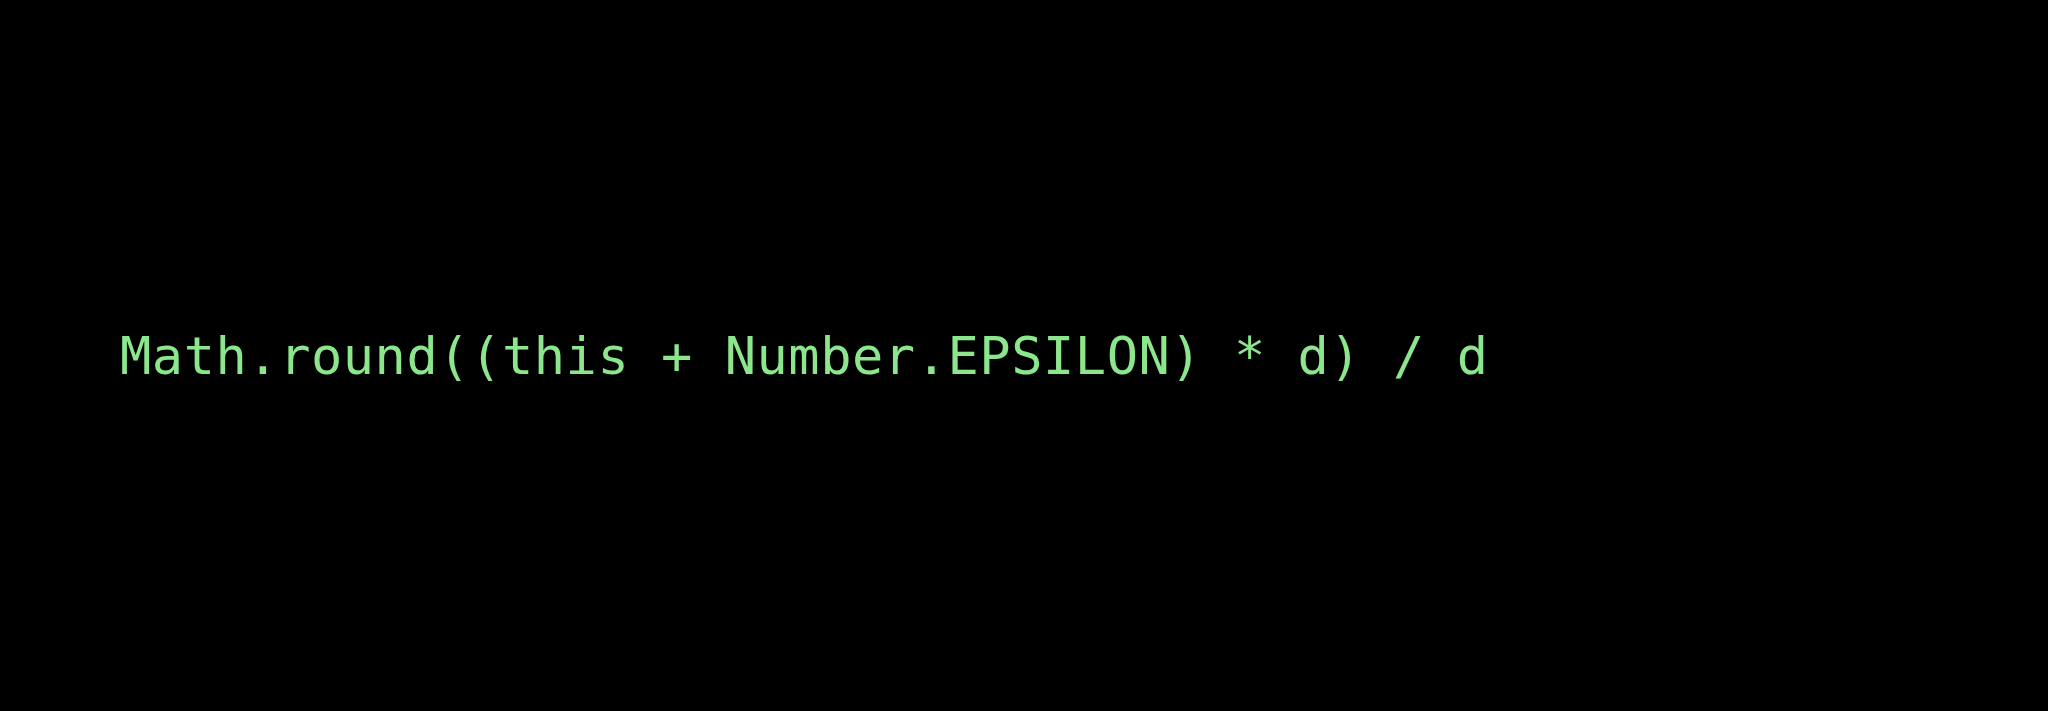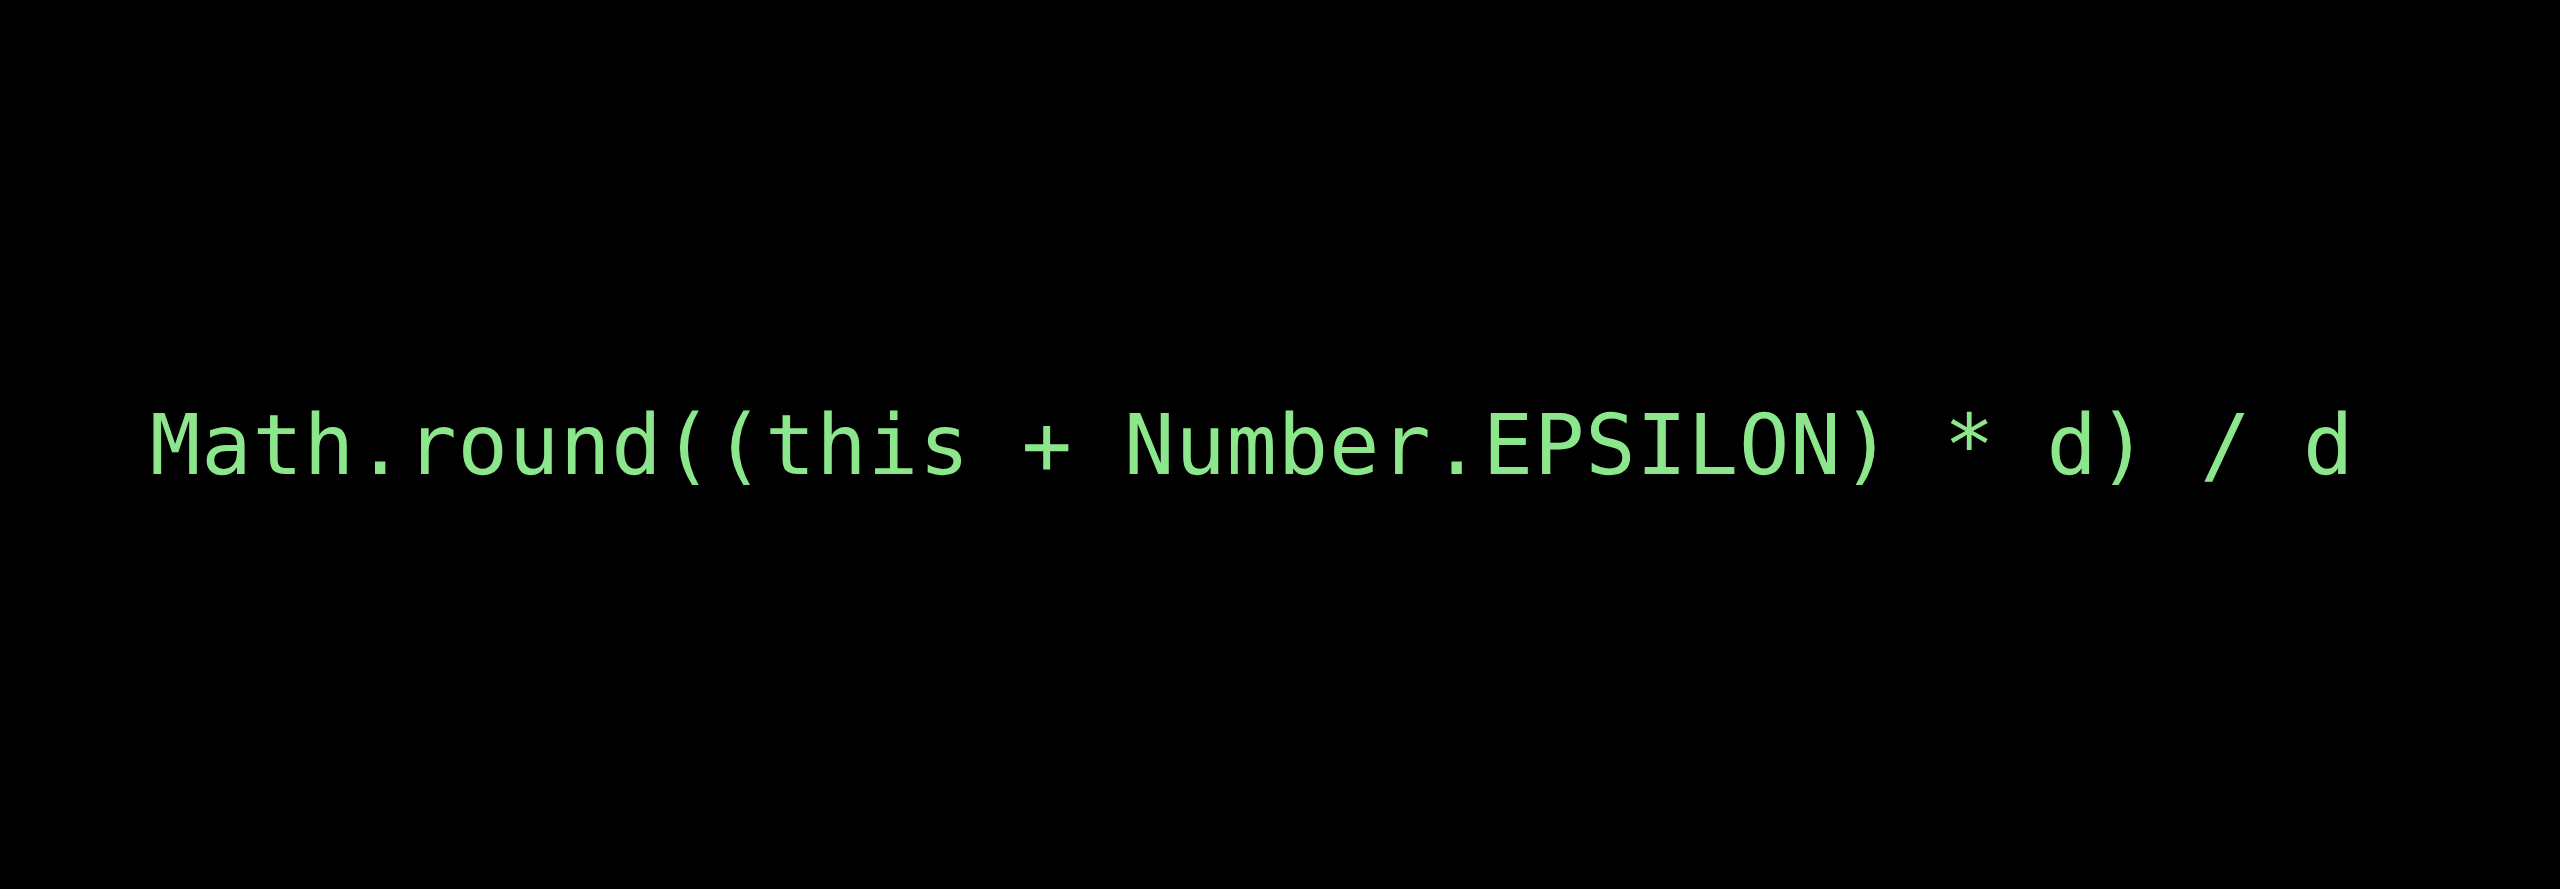--- a/index.html
+++ b/index.html
@@ -16,21 +16,21 @@
     .terminal {
       width: 100%;
       height: 100%;
       display: flex;
       align-items: center;
       padding-left: 120px;
       font-family: "SF Mono", "Monaco", "Menlo", "Consolas", "DejaVu Sans Mono", monospace;
     }
     .code-line {
       color: #8ce78c;
-      font-size: 67px;
+      font-size: 52px;
       font-weight: 400;
       letter-spacing: 0.01em;
       white-space: pre;
     }
   </style>
 </head>
 <body>
 
 <div class="terminal">
   <span class="code-line">Math.round((this + Number.EPSILON) * d) / d</span>

